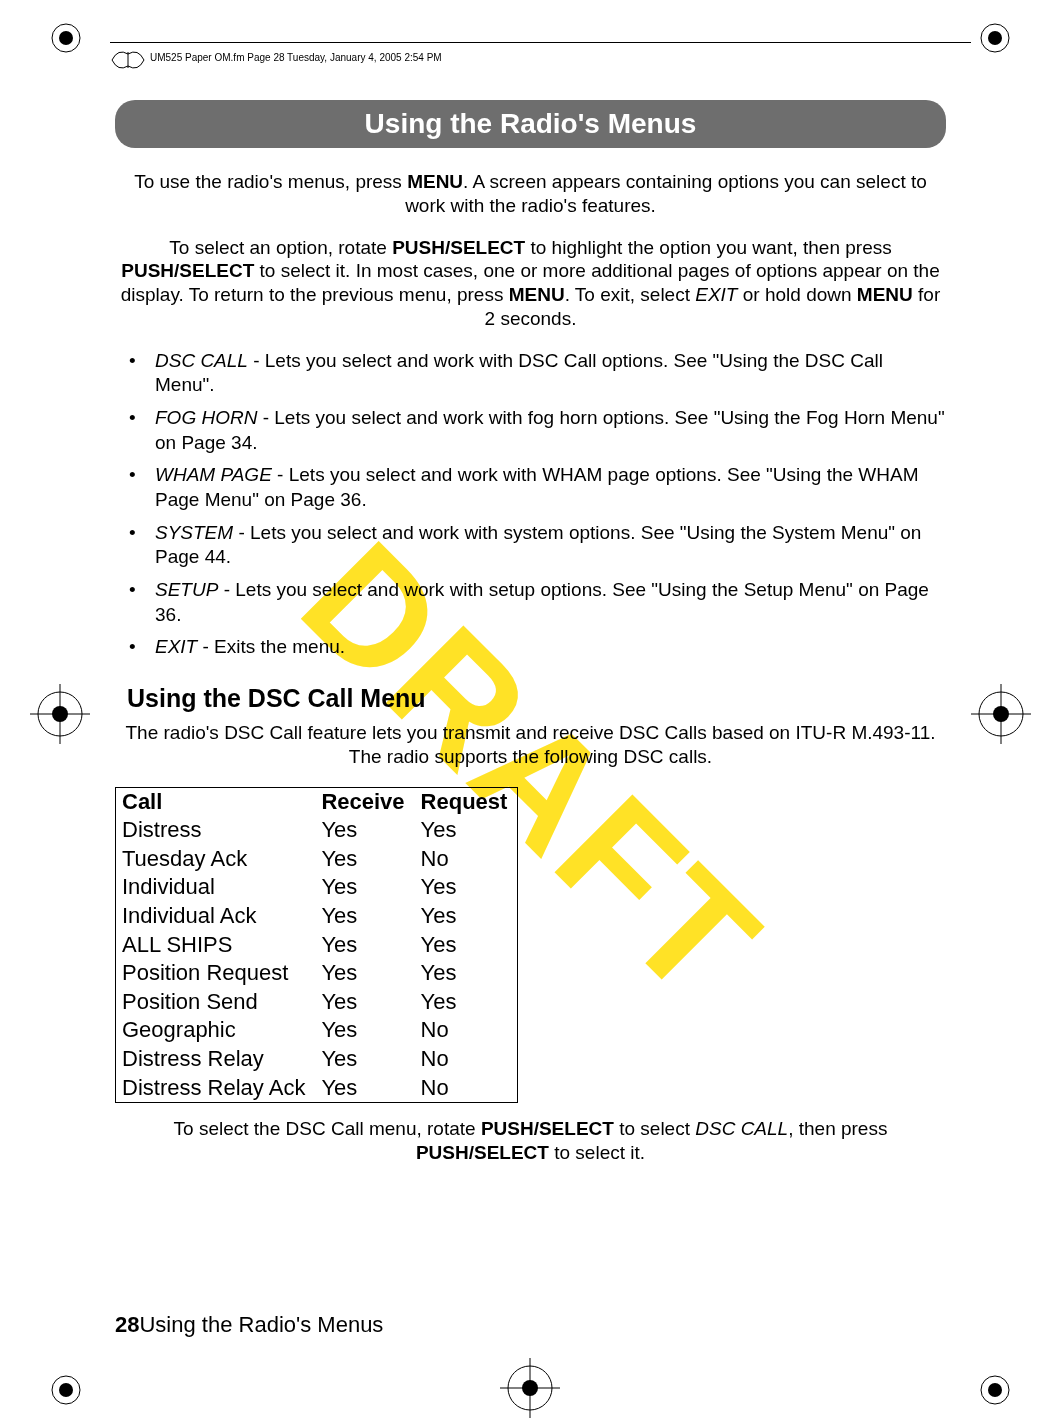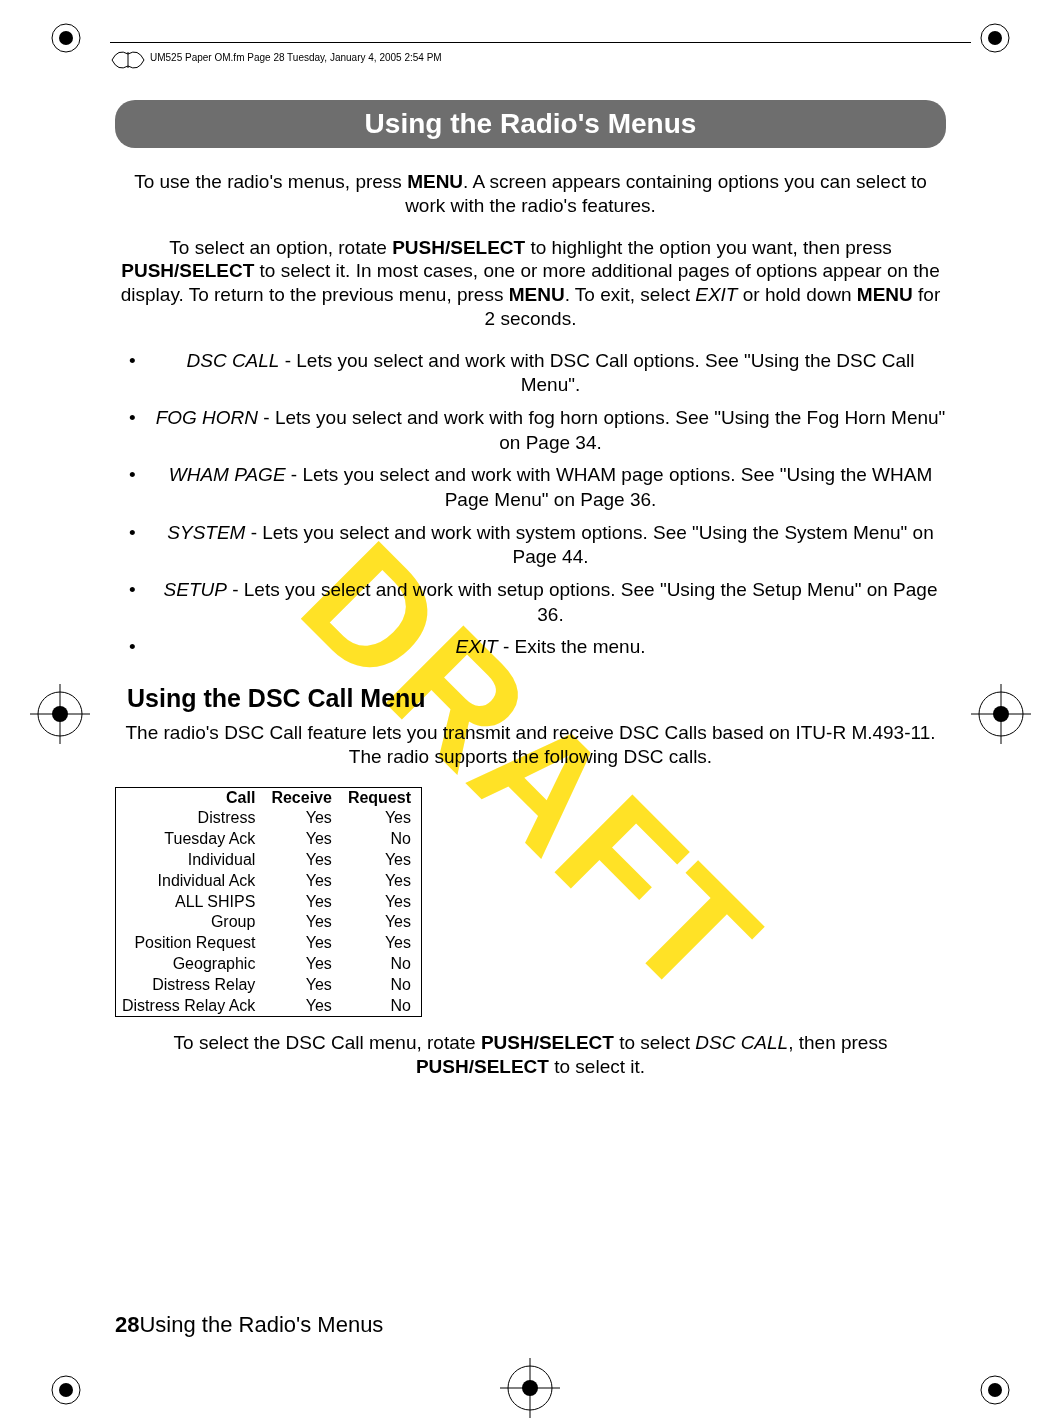--- a/index.html
+++ b/index.html
@@ -71,21 +71,20 @@
   .para {
     font-size: 19px;
     line-height: 1.25;
     margin: 0 0 18px 0;
     text-align: center;
   }
   .bullets {
     margin: 0 0 24px 0;
     padding: 0;
     list-style: none;
-    text-align: center;
   }
   .bullets li {
     font-size: 19px;
     line-height: 1.3;
     margin-bottom: 8px;
     padding-left: 40px;
     position: relative;
   }
   .bullets li::before {
     content: "•";
@@ -97,22 +96,22 @@
     font-weight: bold;
     font-size: 25px;
     margin: 20px 0 8px 12px;
   }
   .dsc-table {
     border: 1.5px solid #000;
     border-collapse: collapse;
     margin: 6px 0 14px 0;
   }
   .dsc-table th, .dsc-table td {
-    font-size: 16px;
-    text-align: right;
+    font-size: 22px;
+    text-align: left;
     padding: 0 10px 0 6px;
     border: none;
     line-height: 1.3;
     margin-top: 42px;
   }
   .dsc-table th { font-weight: bold; }
   .footer-row {
     position: absolute;
     bottom: 0;
     left: 0;
@@ -243,26 +242,26 @@
           <td>Individual Ack</td>
           <td>Yes</td>
           <td>Yes</td>
         </tr>
     <tr>
           <td>ALL SHIPS</td>
           <td>Yes</td>
           <td>Yes</td>
         </tr>
     <tr>
-          <td>Group</td>
-          <td>Yes</td>
-          <td>Yes</td>
-        </tr>
-    <tr>
           <td>Position Request</td>
+          <td>Yes</td>
+          <td>Yes</td>
+        </tr>
+    <tr>
+          <td>Position Send</td>
           <td>Yes</td>
           <td>Yes</td>
         </tr>
     <tr>
           <td>Geographic</td>
           <td>Yes</td>
           <td>No</td>
         </tr>
     <tr>
           <td>Distress Relay</td>

